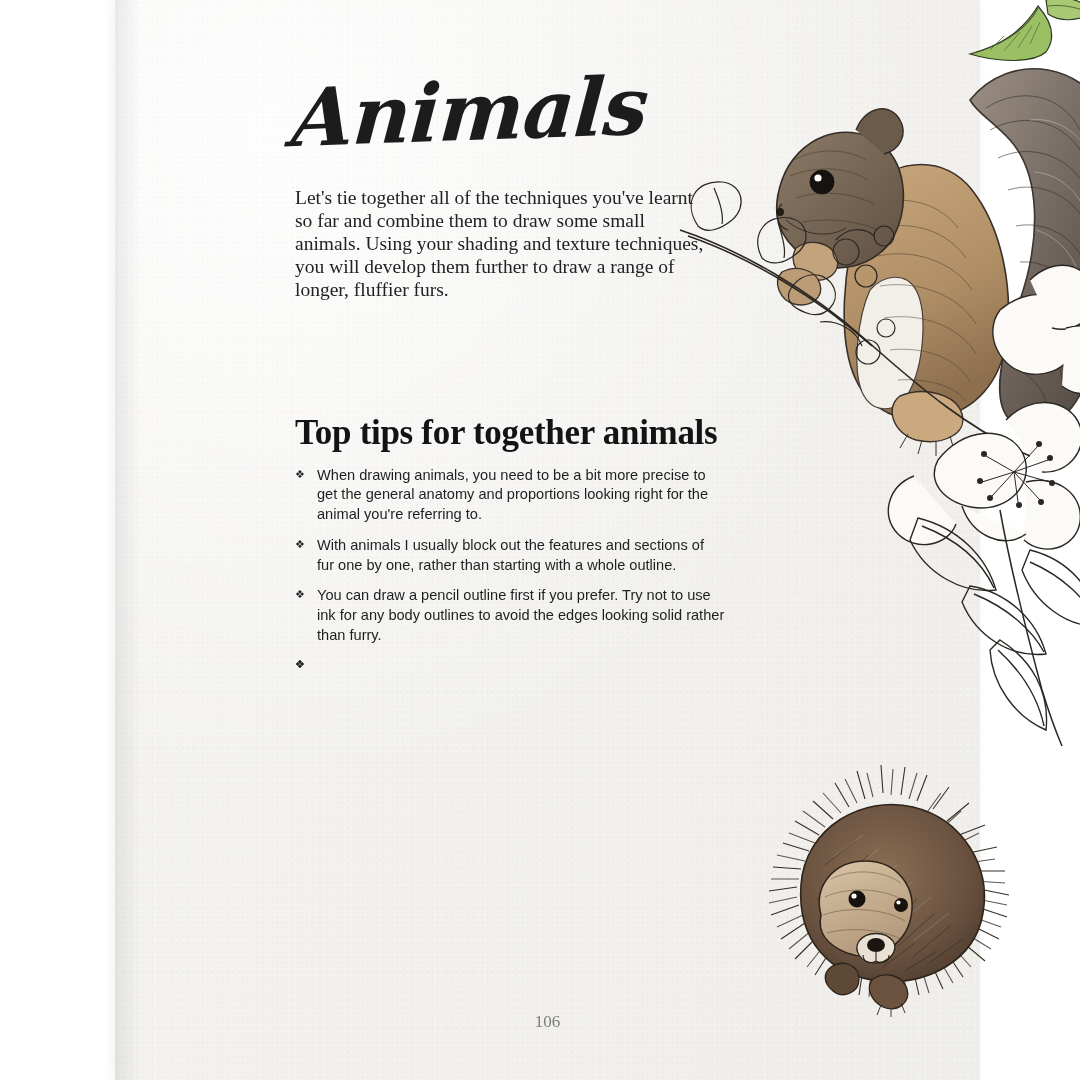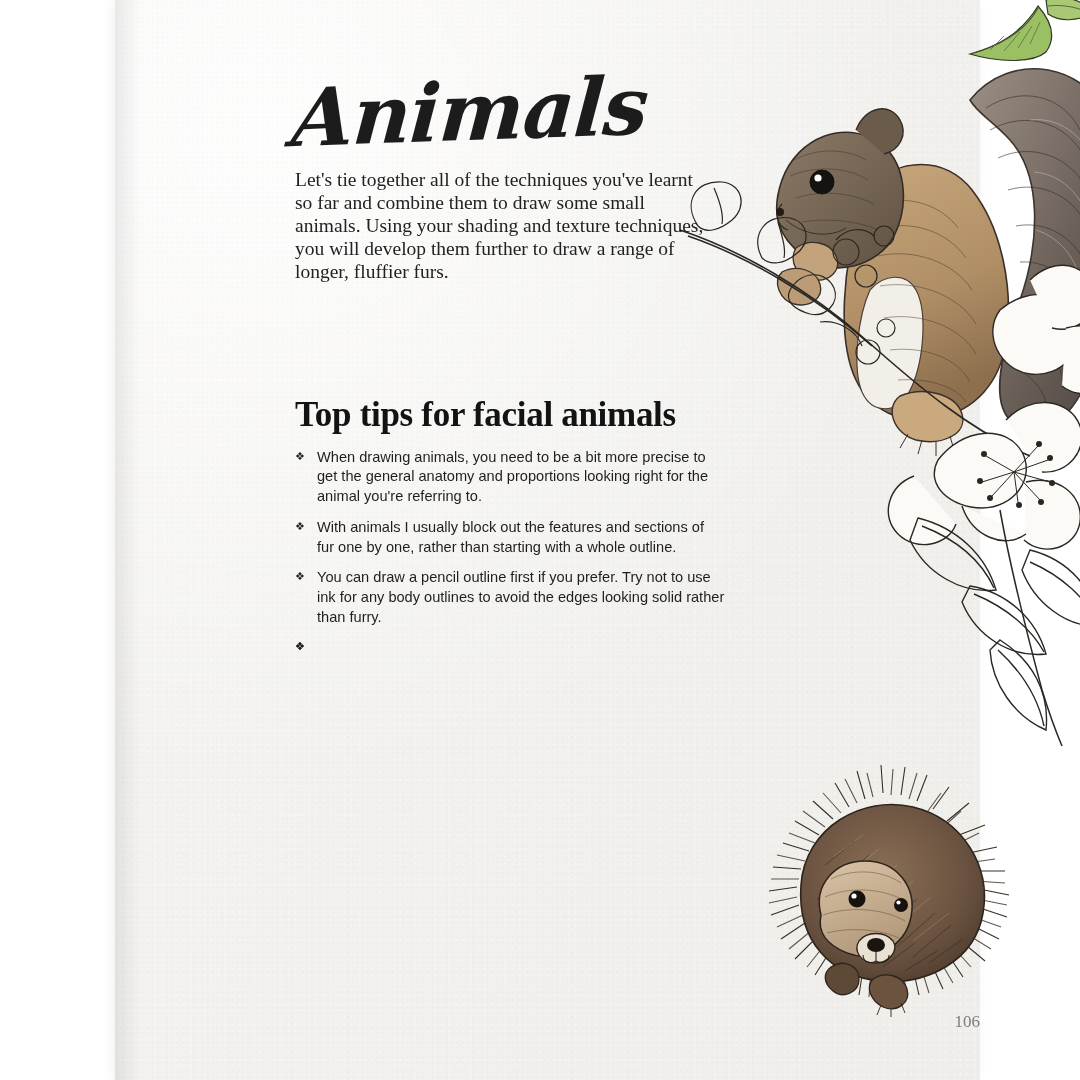--- a/index.html
+++ b/index.html
@@ -74,21 +74,21 @@
     line-height: 1;
     color: #1c1c1c;
     margin: 0;
     padding-top: 78px;
     letter-spacing: -1px;
     transform: rotate(-2deg) skewX(-6deg);
     transform-origin: left center;
   }
 
   .intro {
-    margin-top: 10px;
+    margin-top: 28px;
     font-family: "Liberation Serif", serif;
     font-size: 19.5px;
     line-height: 1.18;
     color: #222222;
     width: 415px;
   }
   .intro p { margin: 0 0 16px 0; }
 
   .section-heading {
     margin: 0;
@@ -122,21 +122,21 @@
     top: 1px;
     font-size: 11px;
     color: #1f1f1f;
   }
 
   .page-number {
     position: absolute;
     left: 0;
     right: 0;
     top: 1012px;
-    text-align: right;
+    text-align: center;
     font-family: "Liberation Serif", serif;
     font-size: 17px;
     color: #7d7d7d;
   }
 
   
   .art {
     position: absolute;
     pointer-events: none;
   }
@@ -369,21 +369,21 @@
     </div>
 
     <div class="content">
 
       <h1 class="title">Animals</h1>
 
       <div class="intro">
         <p>Let's tie together all of the techniques you've learnt so far and combine them to draw some small animals. Using your shading and texture techniques, you will develop them further to draw a range of longer, fluffier furs.</p>
       </div>
 
-      <h2 class="section-heading">Top tips for facial animals</h2>
+      <h2 class="section-heading">Top tips for together animals</h2>
 
       <ul class="tips">
         <li>
           <span class="bullet">❖</span>
           <span>When drawing animals, you need to be a bit more precise to get the general anatomy and proportions looking right for the animal you're referring to.</span>
         </li>
         <li>
           <span class="bullet">❖</span>
           <span>With animals I usually block out the features and sections of fur one by one, rather than starting with a whole outline.</span>
         </li>

